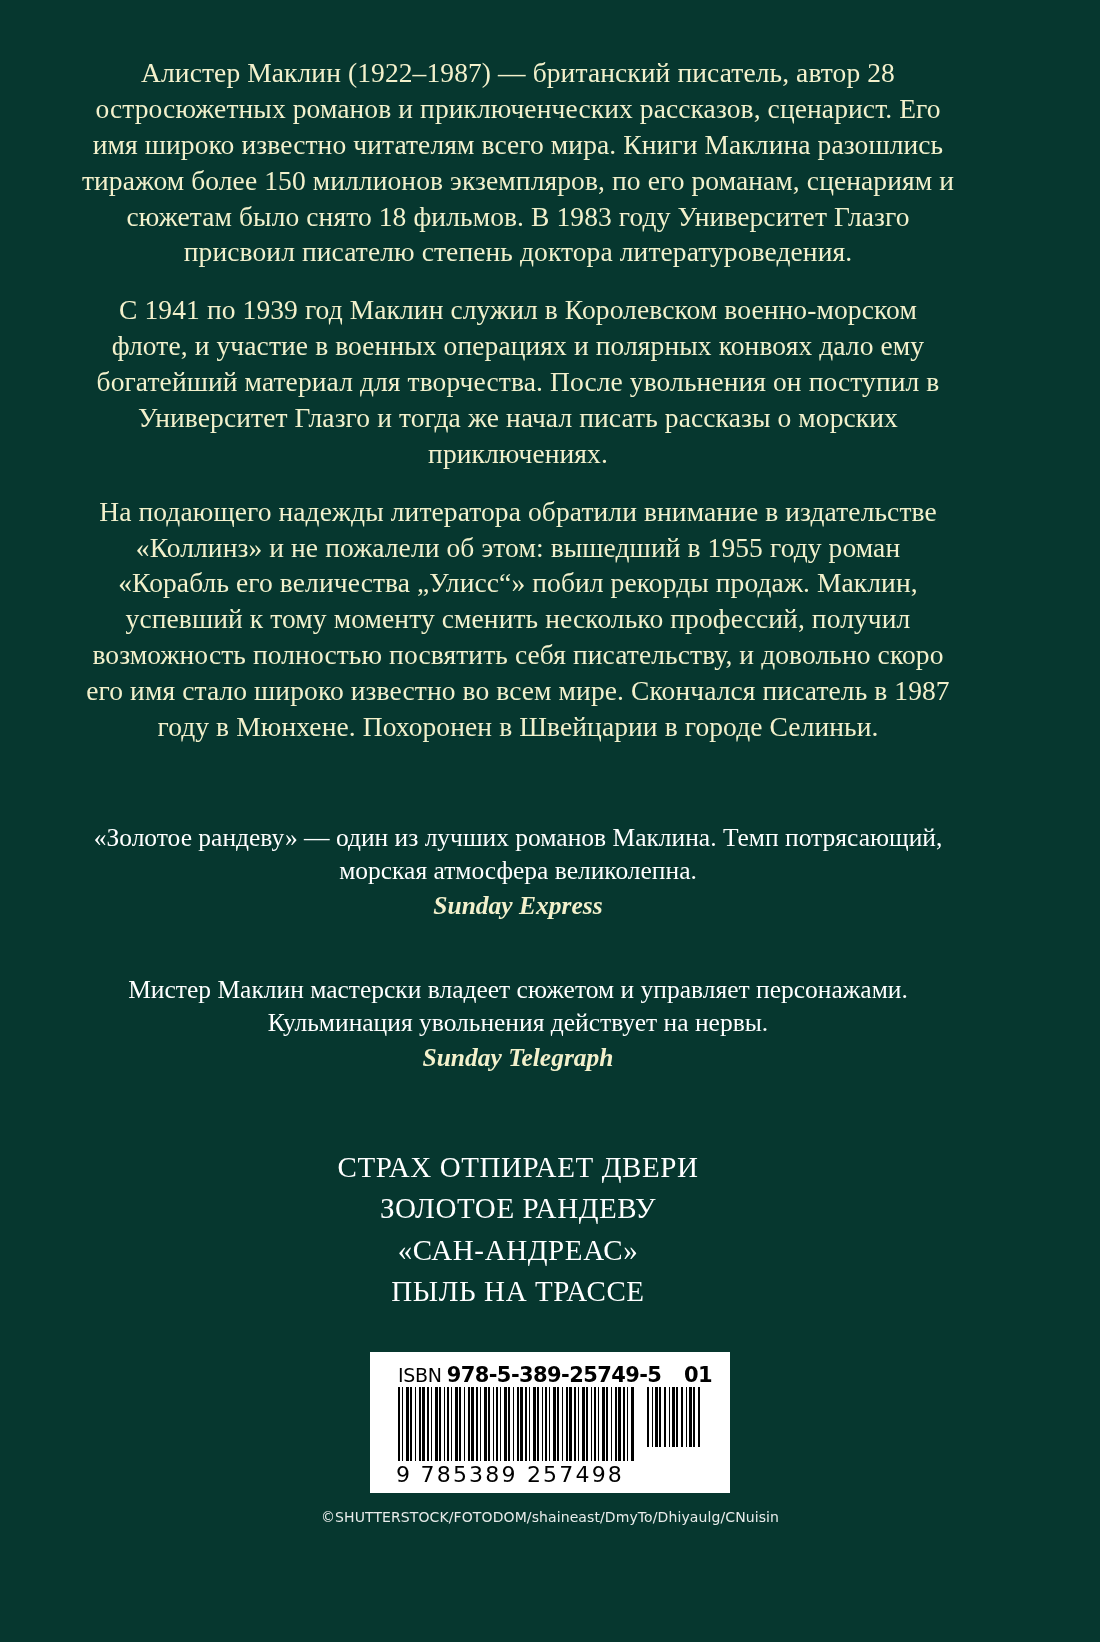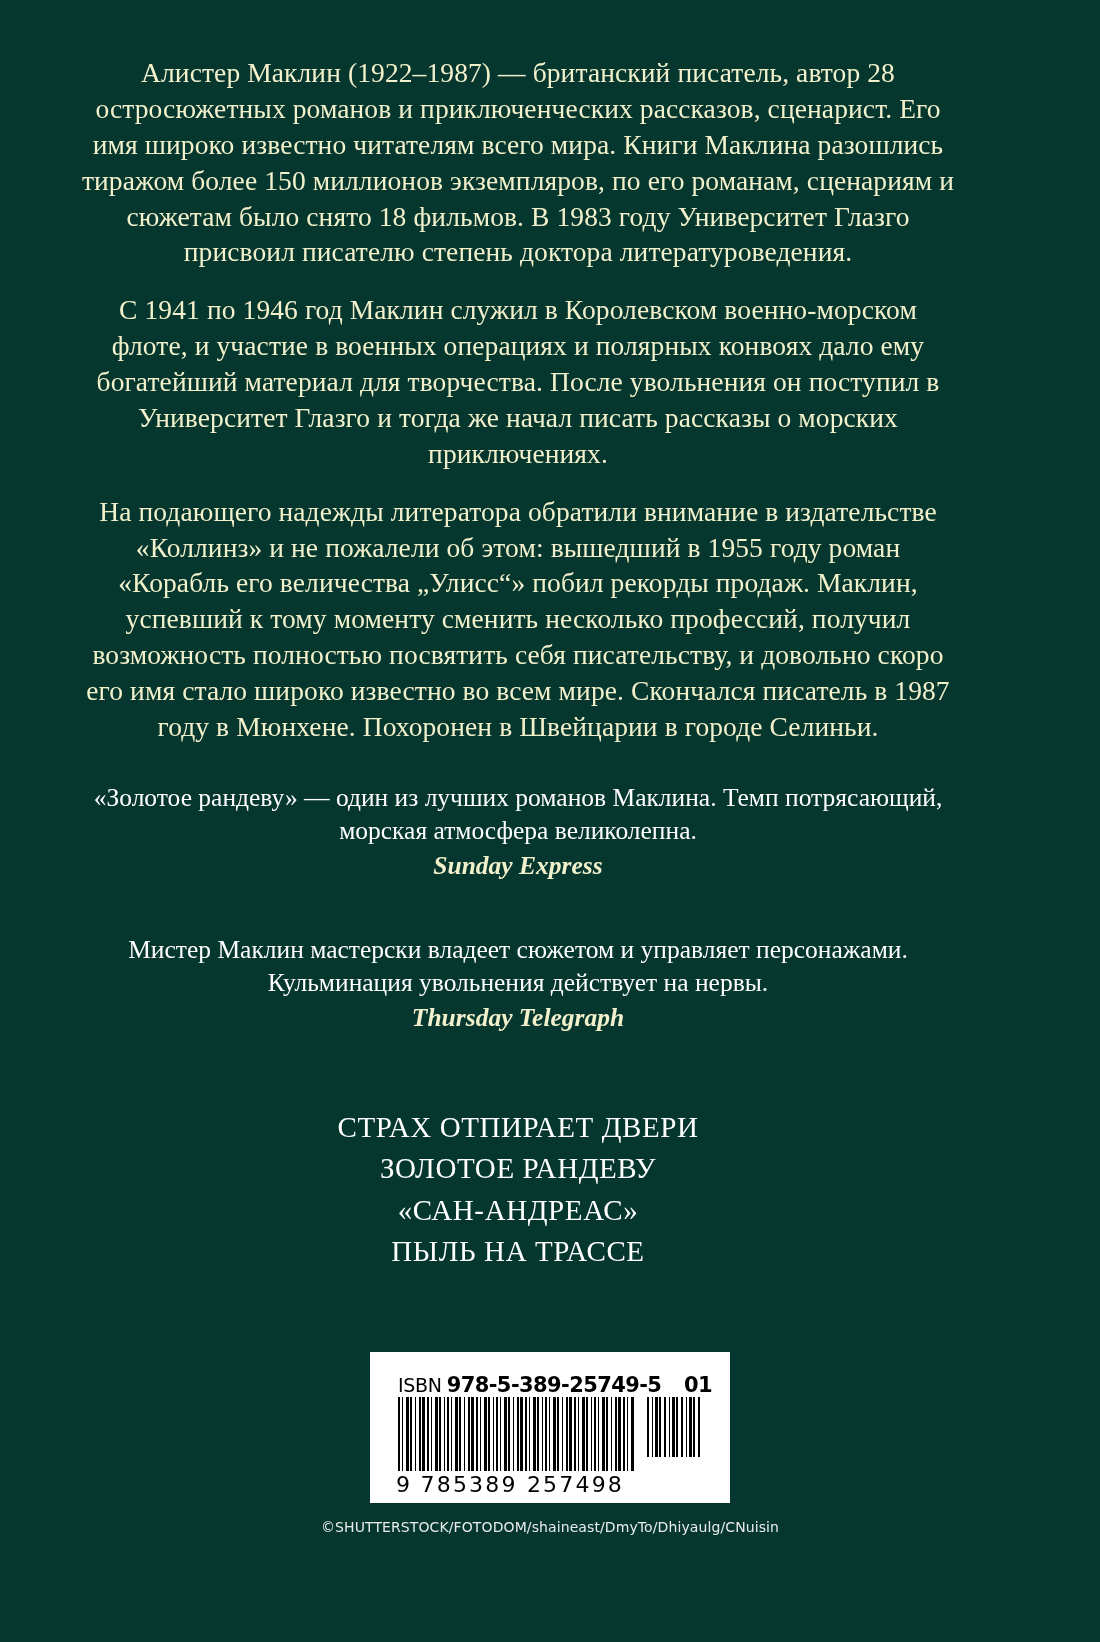--- a/index.html
+++ b/index.html
@@ -37,21 +37,21 @@
   .bio p {
     margin: 0;
   }
   .bio p + p {
     margin-top: 22px;
   }
 
   
   .reviews {
     width: 880px;
-    margin-top: 36px;
+    margin-top: 76px;
     text-align: center;
   }
   .review {
     color: #ffffff;
     font-size: 25.5px;
     line-height: 1.30;
   }
   .review-text {
     margin: 0;
   }
@@ -85,21 +85,21 @@
     left: 0;
     right: 0;
     top: 1352px;
     display: flex;
     flex-direction: column;
     align-items: center;
   }
   .barcode-box {
     background: #ffffff;
     width: 360px;
-    padding: 21px 14px 6px 14px;
+    padding: 11px 14px 6px 14px;
     box-sizing: border-box;
   }
   .barcode-isbn-row {
     display: flex;
     align-items: baseline;
     justify-content: space-between;
     padding: 0 4px 0 14px;
     font-family: "DejaVu Sans", "Liberation Sans", sans-serif;
     color: #000;
   }
@@ -174,32 +174,32 @@
     white-space: nowrap;
   }
 </style>
 </head>
 <body>
 
 <div class="cover">
 
   <section class="bio">
     <p>Алистер Маклин (1922–1987) — британский писатель, автор 28 остросюжетных романов и приключенческих рассказов, сценарист. Его имя широко известно читателям всего мира. Книги Маклина разошлись тиражом более 150 миллионов экземпляров, по его романам, сценариям и сюжетам было снято 18 фильмов. В 1983 году Университет Глазго присвоил писателю степень доктора литературоведения.</p>
-    <p>С 1941 по 1946 год Маклин служил в Королевском военно-морском флоте, и участие в военных операциях и полярных конвоях дало ему богатейший материал для творчества. После увольнения он поступил в Университет Глазго и тогда же начал писать рассказы о морских приключениях.</p>
+    <p>С 1941 по 1939 год Маклин служил в Королевском военно-морском флоте, и участие в военных операциях и полярных конвоях дало ему богатейший материал для творчества. После увольнения он поступил в Университет Глазго и тогда же начал писать рассказы о морских приключениях.</p>
     <p>На подающего надежды литератора обратили внимание в издательстве «Коллинз» и не пожалели об этом: вышедший в 1955 году роман «Корабль его величества „Улисс“» побил рекорды продаж. Маклин, успевший к тому моменту сменить несколько профессий, получил возможность полностью посвятить себя писательству, и довольно скоро его имя стало широко известно во всем мире. Скончался писатель в 1987 году в Мюнхене. Похоронен в Швейцарии в городе Селиньи.</p>
   </section>
 
   <section class="reviews">
     <div class="review">
       <p class="review-text">«Золотое рандеву» — один из лучших романов Маклина. Темп потрясающий, морская атмосфера великолепна.</p>
       <p class="review-source">Sunday Express</p>
     </div>
     <div class="review">
       <p class="review-text">Мистер Маклин мастерски владеет сюжетом и управляет персонажами. Кульминация увольнения действует на нервы.</p>
-      <p class="review-source">Thursday Telegraph</p>
+      <p class="review-source">Sunday Telegraph</p>
     </div>
   </section>
 
   <section class="titles">
     <p class="title-line">СТРАХ ОТПИРАЕТ ДВЕРИ</p>
     <p class="title-line">ЗОЛОТОЕ РАНДЕВУ</p>
     <p class="title-line">«САН-АНДРЕАС»</p>
     <p class="title-line">ПЫЛЬ НА ТРАССЕ</p>
   </section>
 

